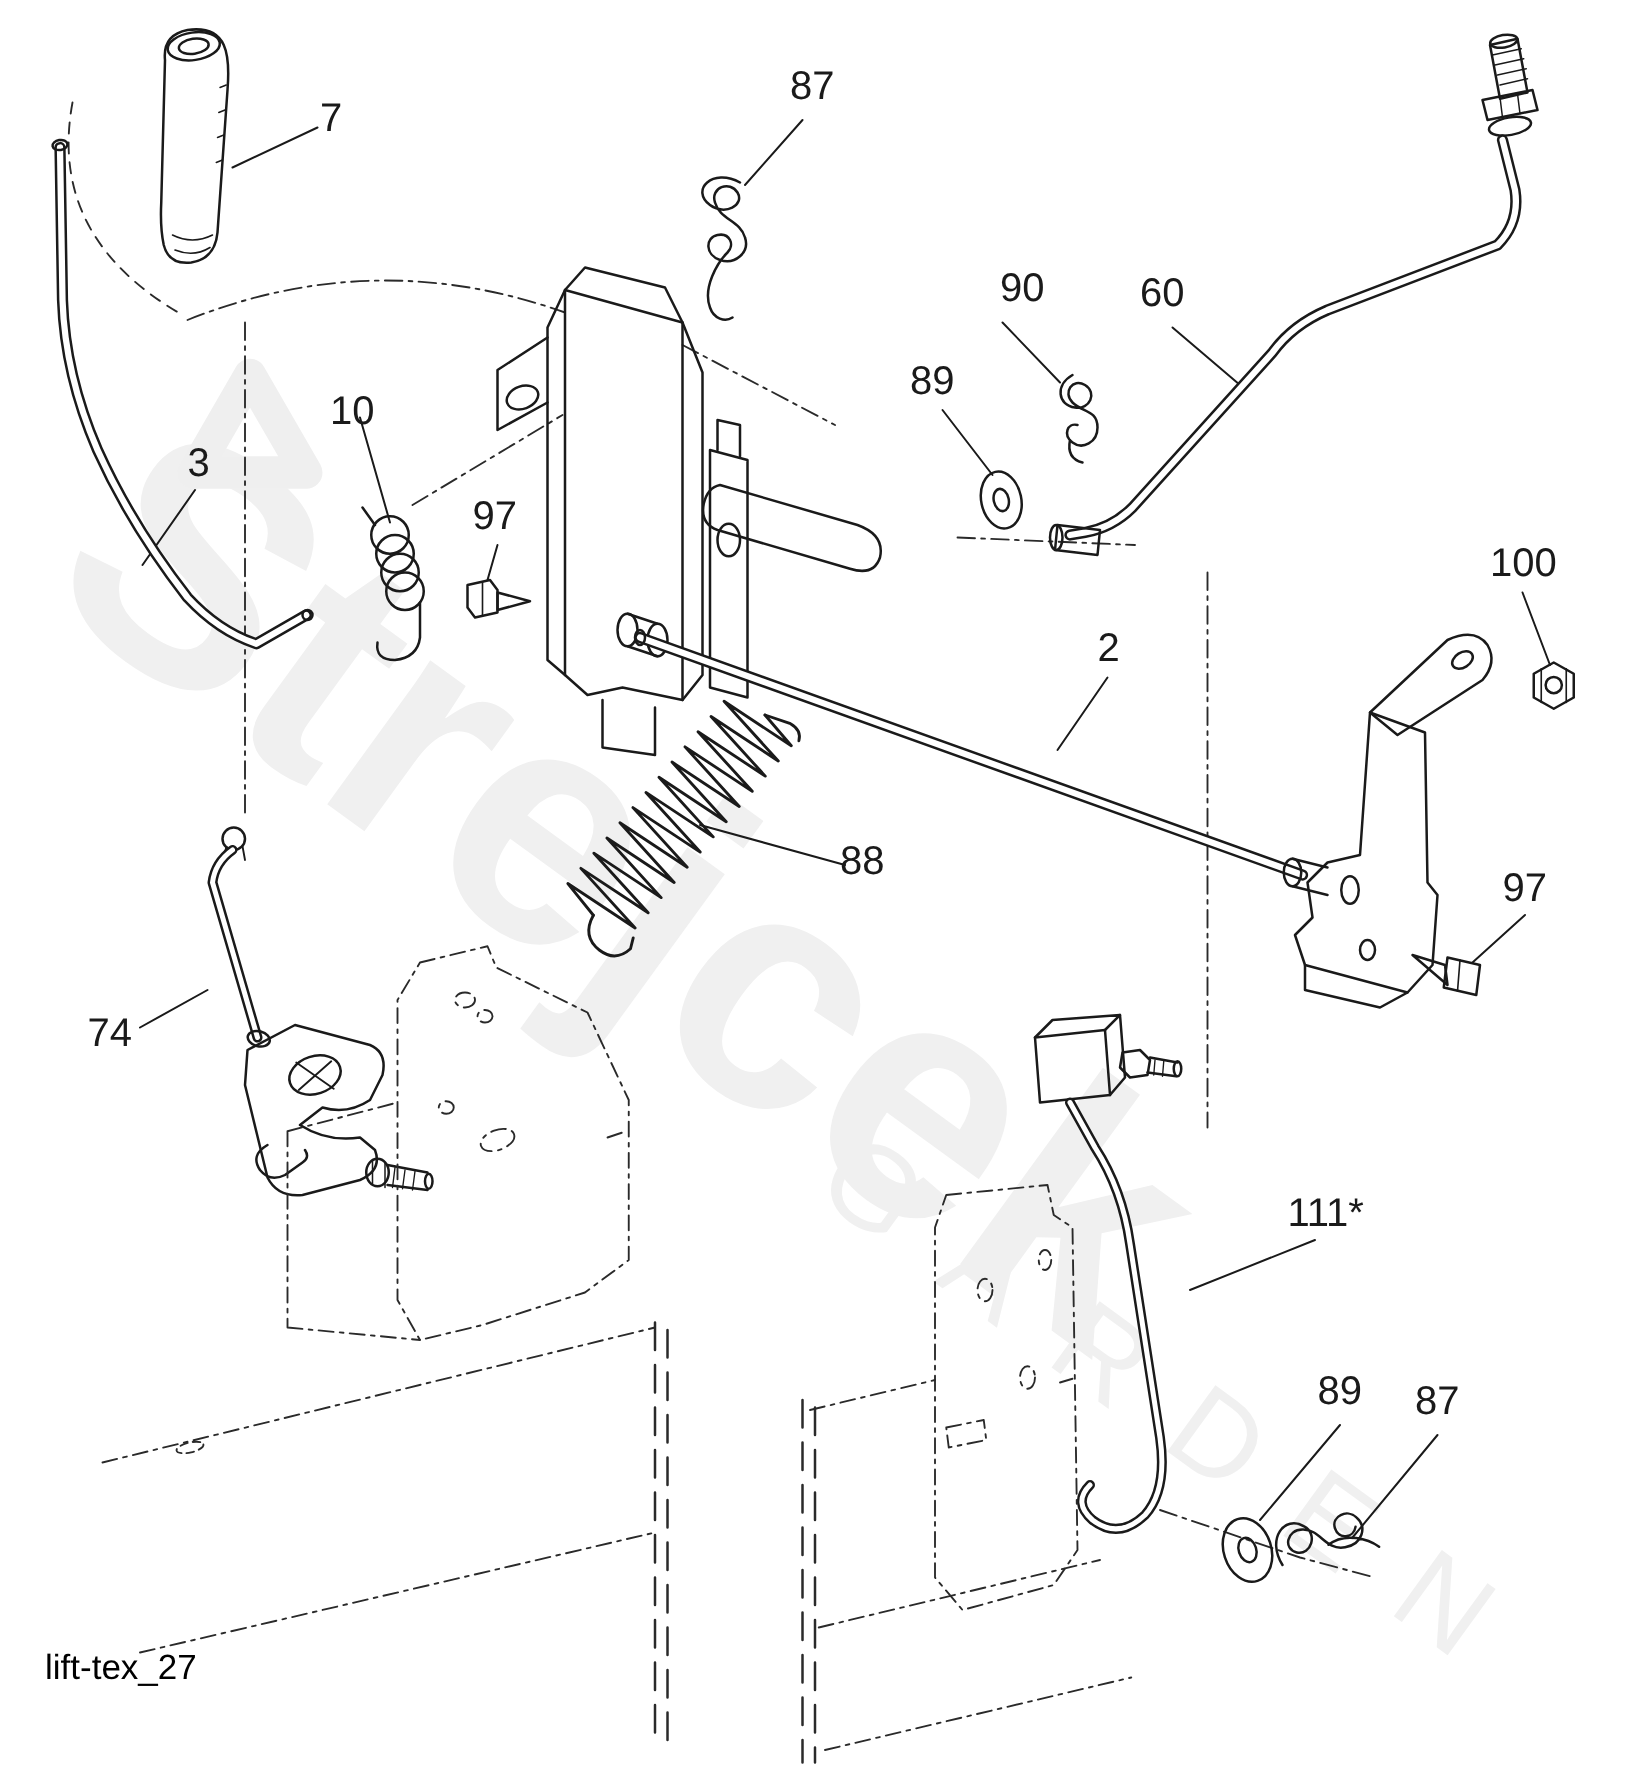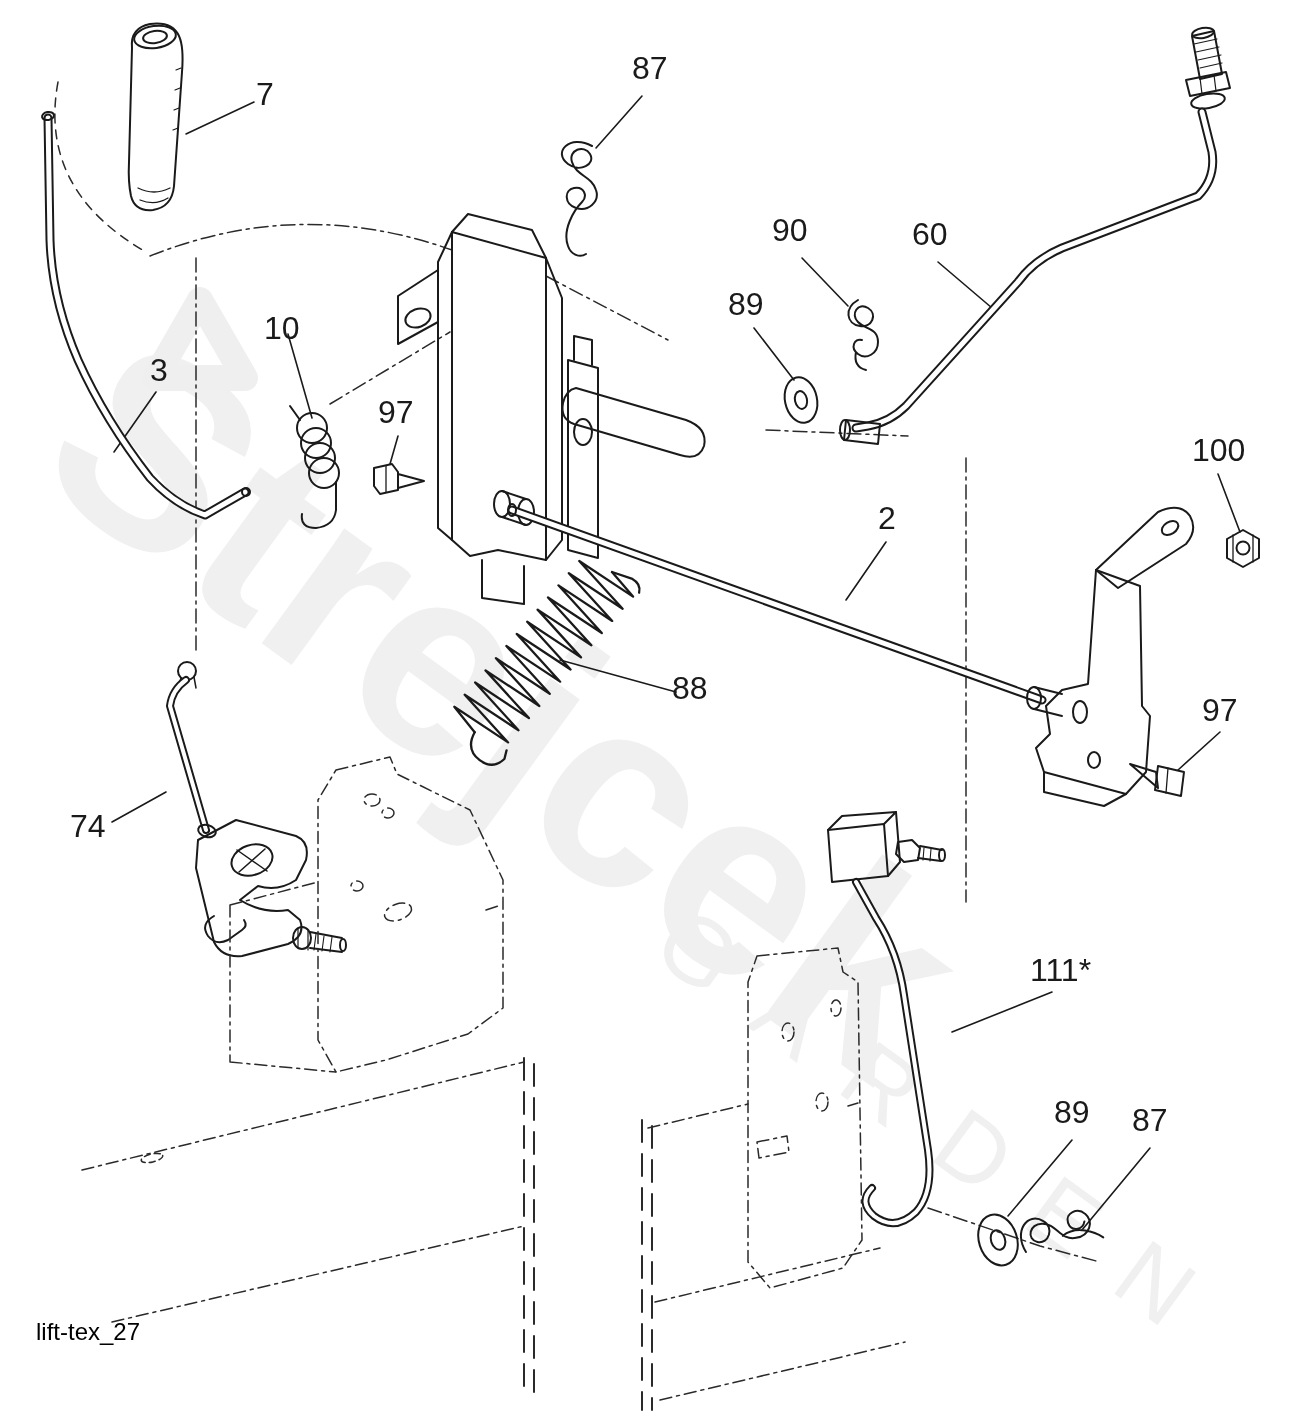--- a/index.html
+++ b/index.html
@@ -4,21 +4,21 @@
 <style>
   html,body{margin:0;padding:0;background:#fff;}
   #stage{position:relative;width:1305px;height:1421px;background:#ffffff;overflow:hidden;
          font-family:"Liberation Sans",sans-serif;color:#1a1a1a;}
   .wm-text{position:absolute;color:#f0f0f0;transform-origin:0 0;white-space:nowrap;
            font-family:"Liberation Sans",sans-serif;user-select:none;}
   #wm-line1{left:175px;top:275px;font-size:268px;font-weight:700;transform:rotate(36deg);}
   #wm-line2{left:700px;top:885px;font-size:95px;font-weight:400;letter-spacing:46px;transform:rotate(36deg);}
   svg{position:absolute;left:0;top:0;}
   .callout{position:absolute;font-size:32px;color:#1a1a1a;}
-  .footer-text{position:absolute;font-size:24px;color:#000;}
+  .footer-text{position:absolute;font-size:28px;color:#000;}
   #footnote{position:absolute;font-size:23px;font-weight:700;color:#000;}
 </style>
 </head>
 <body>
 
 <div id="stage">
 
   <div class="wm-text" id="wm-line1">Strejcek</div>
   <div class="wm-text" id="wm-line2">GARDEN</div>
 
@@ -231,21 +231,21 @@
         <path d="M 660 1400 L 905 1342" stroke-dasharray="12 5 3 5"></path>
         <path d="M 524 1058 L 524 1398 M 534 1064 L 534 1398" stroke-width="2" stroke-dasharray="22 12"></path>
         <path d="M 642 1120 L 642 1410 M 652 1126 L 652 1410" stroke-width="2" stroke-dasharray="22 12"></path>
       </g>
 
     </g>
   </svg>
 
   <div class="callout" style="left:256px;top:76px">7</div>
   <div class="callout" style="left:632px;top:50px">87</div>
-  <div class="callout" style="left:772px;top:212px">90</div>
+  <div class="callout" style="left:800px;top:212px">90</div>
   <div class="callout" style="left:912px;top:216px">60</div>
   <div class="callout" style="left:728px;top:286px">89</div>
   <div class="callout" style="left:264px;top:310px">10</div>
   <div class="callout" style="left:150px;top:352px">3</div>
   <div class="callout" style="left:378px;top:394px">97</div>
   <div class="callout" style="left:878px;top:500px">2</div>
   <div class="callout" style="left:1192px;top:432px">100</div>
   <div class="callout" style="left:672px;top:670px">88</div>
   <div class="callout" style="left:1202px;top:692px">97</div>
   <div class="callout" style="left:70px;top:808px">74</div>

